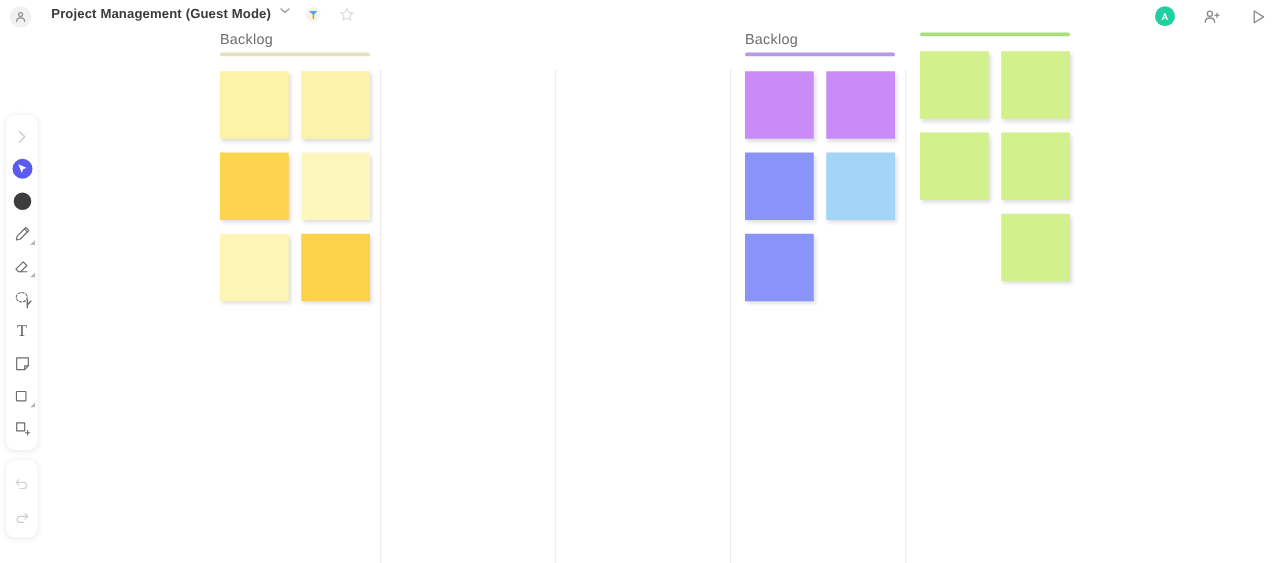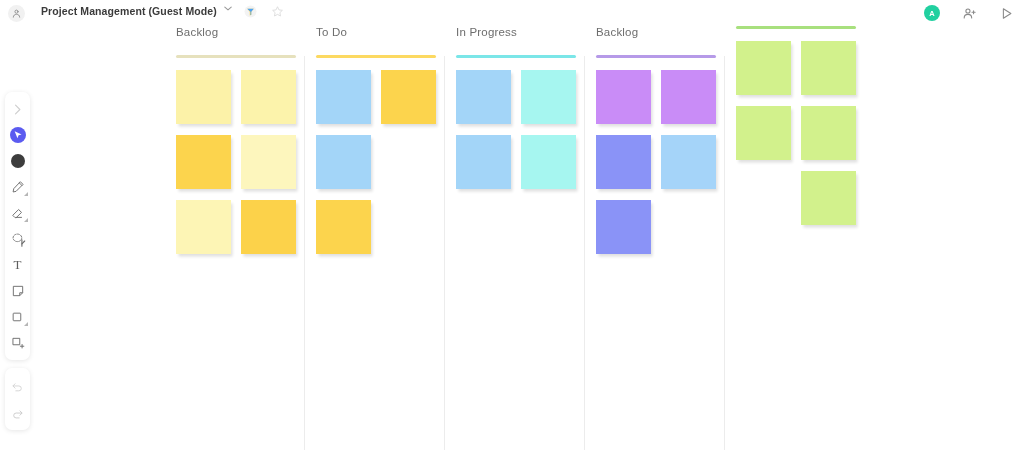--- a/index.html
+++ b/index.html
@@ -75,21 +75,21 @@
   }
   .tool .textT { font-size: 13px; color: #5d5d5d; font-family: "Liberation Serif", serif; }
   .tool.faded { color: #d0d0d0; }
 
   
   #board { position: absolute; left: 0; top: 26px; width: 1024px; height: 424px; }
 
   .column { position: absolute; top: 0; width: 140px; }
   .col-head-label {
     font-size: 11.5px; color: #6d6d6d; letter-spacing: .2px;
-    padding-bottom: 17px; white-space: nowrap;
+    padding-bottom: 4px; white-space: nowrap;
   }
   .col-underline { height: 2.5px; width: 120px; border-radius: 2px; }
 
   .cards { position: relative; margin-top: 12px; width: 124px; }
   .card-slot { position: absolute; width: 55px; height: 54px; }
   .sticky {
     width: 55px; height: 54px;
     box-shadow: 1.5px 2.5px 3px rgba(0,0,0,0.13);
   }
 
@@ -249,56 +249,20 @@
           <div class="sticky" style="background: rgb(253, 246, 189);"></div>
         </div>
         <div class="card-slot" style="left: 0px; top: 130px;">
           <div class="sticky" style="background: rgb(253, 245, 181);"></div>
         </div>
         <div class="card-slot" style="left: 65px; top: 130px;">
           <div class="sticky" style="background: rgb(252, 210, 74);"></div>
         </div>
       </div>
     </div>
-    <div class="column" style="left: 316px;">
-      <div class="col-head-label">To Do</div>
-      <div class="col-underline" style="background: rgb(252, 217, 97);"></div>
-      <div class="cards" style="height: 195px;">
-        <div class="card-slot" style="left: 0px; top: 0px;">
-          <div class="sticky" style="background: rgb(163, 213, 248);"></div>
-        </div>
-        <div class="card-slot" style="left: 65px; top: 0px;">
-          <div class="sticky" style="background: rgb(252, 212, 77);"></div>
-        </div>
-        <div class="card-slot" style="left: 0px; top: 65px;">
-          <div class="sticky" style="background: rgb(163, 213, 248);"></div>
-        </div>
-        <div class="card-slot" style="left: 0px; top: 130px;">
-          <div class="sticky" style="background: rgb(252, 212, 77);"></div>
-        </div>
-      </div>
-    </div>
-    <div class="column" style="left: 456px;">
-      <div class="col-head-label">In Progress</div>
-      <div class="col-underline" style="background: rgb(123, 230, 232);"></div>
-      <div class="cards" style="height: 130px;">
-        <div class="card-slot" style="left: 0px; top: 0px;">
-          <div class="sticky" style="background: rgb(163, 213, 248);"></div>
-        </div>
-        <div class="card-slot" style="left: 65px; top: 0px;">
-          <div class="sticky" style="background: rgb(166, 246, 240);"></div>
-        </div>
-        <div class="card-slot" style="left: 0px; top: 65px;">
-          <div class="sticky" style="background: rgb(163, 213, 248);"></div>
-        </div>
-        <div class="card-slot" style="left: 65px; top: 65px;">
-          <div class="sticky" style="background: rgb(166, 246, 240);"></div>
-        </div>
-      </div>
-    </div>
     <div class="column" style="left: 596px;">
       <div class="col-head-label">Backlog</div>
       <div class="col-underline" style="background: rgb(182, 154, 232);"></div>
       <div class="cards" style="height: 195px;">
         <div class="card-slot" style="left: 0px; top: 0px;">
           <div class="sticky" style="background: rgb(201, 140, 247);"></div>
         </div>
         <div class="card-slot" style="left: 65px; top: 0px;">
           <div class="sticky" style="background: rgb(201, 140, 247);"></div>
         </div>

